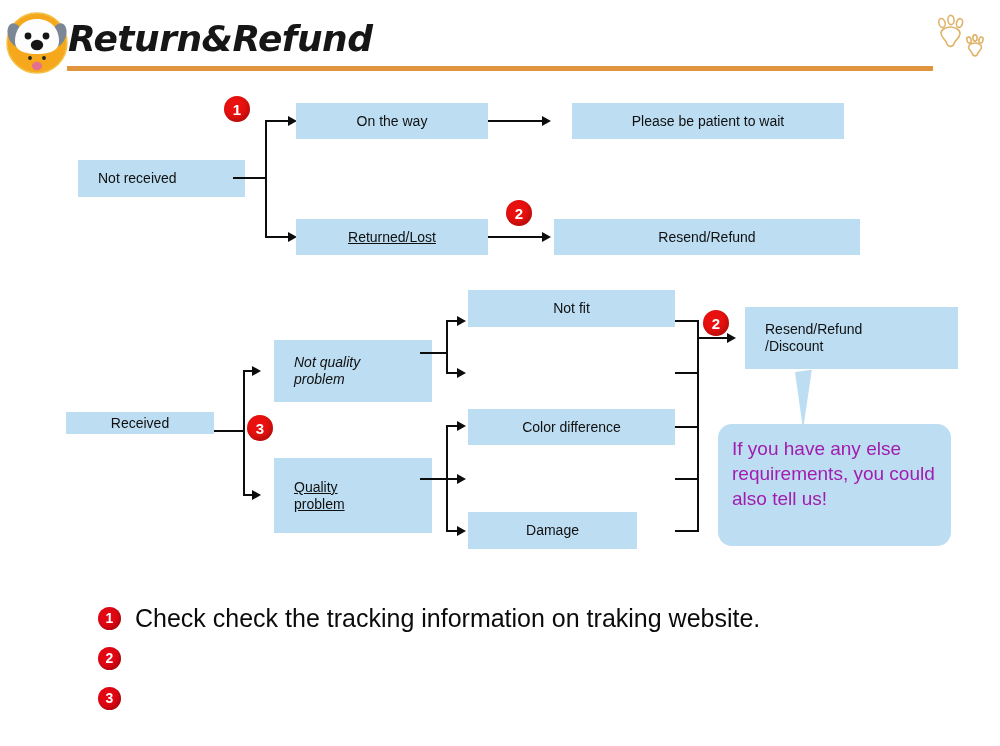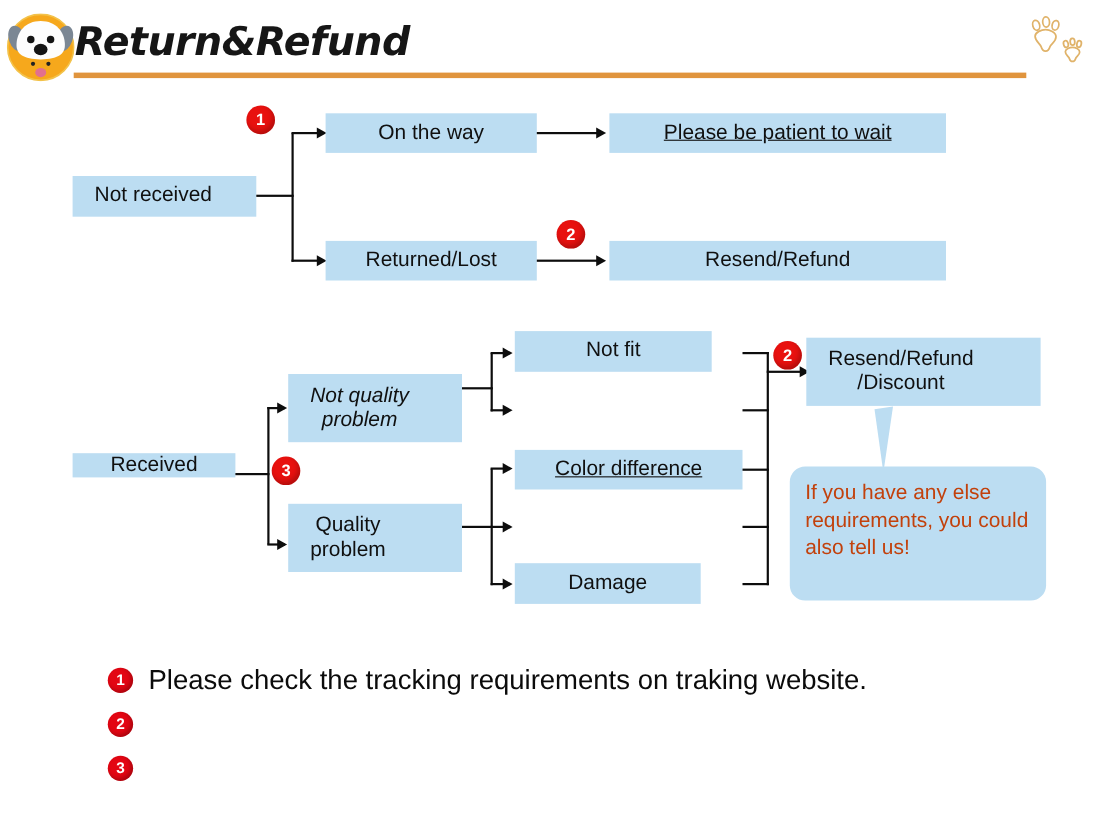--- a/index.html
+++ b/index.html
@@ -40,26 +40,26 @@
   }
 
   
   .box{
     position:absolute;
     background:#bcddf2;
     color:#101010;
     display:flex;
     align-items:center;
     box-sizing:border-box;
-    font-size:19px;
+    font-size:14px;
     line-height:1.18;
     white-space:pre-line;
   }
   .box.center{justify-content:center; text-align:center;}
-  .box.leftpad{justify-content:flex-start; padding-left:20px; text-align:center;}
+  .box.leftpad{justify-content:flex-start; padding-left:20px; text-align:left;margin-left:12px;}
 
   
   .hline{position:absolute;background:#0d0d0d;height:2px;}
   .vline{position:absolute;background:#0d0d0d;width:2px;}
   .arrow{
     position:absolute;
     width:0;height:0;
     border-top:5px solid transparent;
     border-bottom:5px solid transparent;
     border-left:9px solid #0d0d0d;
@@ -79,21 +79,21 @@
 
   
   #bubble{
     position:absolute; left:718px; top:424px; width:233px; height:122px;
     background:#bcddf2;
     border-radius:14px;
     box-sizing:border-box;
     padding:12px 14px 0 14px;
     font-size:19px;
     line-height:25px;
-    color:#c2410c;
+    color:#a21caf;
   }
   #bubble-tail{
     position:absolute; left:795px; top:372px;
     width:0;height:0;
     border-left:17px solid #bcddf2;
     border-bottom:58px solid transparent;
     transform:rotate(-8deg);
     transform-origin:top left;
   }
 
@@ -161,66 +161,66 @@
   <div class="box leftpad" style="left:66px;  top:160px; width:167px; height:37px;">Not received</div>
 
   <div class="hline" style="left:233px; top:177px; width:34px;"></div>
   <div class="vline" style="left:265px; top:121px; height:117px;"></div>
 
   <div class="hline" style="left:265px; top:120px; width:26px;"></div>
   <div class="arrow" style="left:288px; top:116px;"></div>
   <div class="box center" style="left:296px; top:103px; width:192px; height:36px;">On the way</div>
   <div class="hline" style="left:488px; top:120px; width:57px;"></div>
   <div class="arrow" style="left:542px; top:116px;"></div>
-  <div class="box center" style="left:554px; top:103px; width:306px; height:36px;text-decoration:underline;">Please be patient to wait</div>
+  <div class="box center" style="left:572px; top:103px; width:272px; height:36px;">Please be patient to wait</div>
   <div class="badge" style="left:224px; top:96px;">1</div>
 
   <div class="hline" style="left:265px; top:236px; width:26px;"></div>
   <div class="arrow" style="left:288px; top:232px;"></div>
-  <div class="box center" style="left:296px; top:219px; width:192px; height:36px;">Returned/Lost</div>
+  <div class="box center" style="left:296px; top:219px; width:192px; height:36px;text-decoration:underline;">Returned/Lost</div>
   <div class="hline" style="left:488px; top:236px; width:57px;"></div>
   <div class="arrow" style="left:542px; top:232px;"></div>
   <div class="box center" style="left:554px; top:219px; width:306px; height:36px;">Resend/Refund</div>
   <div class="badge" style="left:506px; top:200px;">2</div>
 
   <div class="box center" style="left:66px; top:412px; width:148px; height:22px;">Received</div>
 
   <div class="hline" style="left:214px; top:430px; width:31px;"></div>
   <div class="vline" style="left:243px; top:370px; height:125px;"></div>
   <div class="badge" style="left:247px; top:415px;">3</div>
 
   <div class="hline" style="left:243px; top:370px; width:16px;"></div>
   <div class="arrow" style="left:252px; top:366px;"></div>
   <div class="box leftpad" style="left:262px; top:340px; width:158px; height:62px;font-style:italic;">Not quality
 problem</div>
 
   <div class="hline" style="left:243px; top:494px; width:16px;"></div>
   <div class="arrow" style="left:252px; top:490px;"></div>
-  <div class="box leftpad" style="left:262px; top:458px; width:158px; height:62px;">Quality
+  <div class="box leftpad" style="left:262px; top:458px; width:158px; height:75px;text-decoration:underline;">Quality
 problem</div>
 
   <div class="hline" style="left:420px; top:352px; width:28px;"></div>
   <div class="vline" style="left:446px; top:321px; height:53px;"></div>
   <div class="hline" style="left:446px; top:320px; width:14px;"></div>
   <div class="arrow" style="left:457px; top:316px;"></div>
   <div class="hline" style="left:446px; top:372px; width:14px;"></div>
   <div class="arrow" style="left:457px; top:368px;"></div>
 
-  <div class="box center" style="left:468px; top:301px; width:179px; height:37px;">Not fit</div>
+  <div class="box center" style="left:468px; top:290px; width:207px; height:37px;">Not fit</div>
 
   <div class="hline" style="left:420px; top:478px; width:28px;"></div>
   <div class="vline" style="left:446px; top:426px; height:106px;"></div>
   <div class="hline" style="left:446px; top:425px; width:14px;"></div>
   <div class="arrow" style="left:457px; top:421px;"></div>
   <div class="hline" style="left:446px; top:478px; width:14px;"></div>
   <div class="arrow" style="left:457px; top:474px;"></div>
   <div class="hline" style="left:446px; top:530px; width:14px;"></div>
   <div class="arrow" style="left:457px; top:526px;"></div>
 
-  <div class="box center" style="left:468px; top:409px; width:207px; height:36px;text-decoration:underline;">Color difference</div>
+  <div class="box center" style="left:468px; top:409px; width:207px; height:36px;">Color difference</div>
   <div class="box center" style="left:468px; top:512px; width:169px; height:37px;">Damage</div>
 
   <div class="hline" style="left:675px; top:320px; width:24px;"></div>
   <div class="hline" style="left:675px; top:372px; width:24px;"></div>
   <div class="hline" style="left:675px; top:426px; width:24px;"></div>
   <div class="hline" style="left:675px; top:478px; width:24px;"></div>
   <div class="hline" style="left:675px; top:530px; width:24px;"></div>
   <div class="vline" style="left:697px; top:320px; height:212px;"></div>
   <div class="hline" style="left:697px; top:337px; width:33px;"></div>
   <div class="arrow" style="left:727px; top:333px;"></div>
@@ -228,21 +228,21 @@
   <div class="box leftpad" style="left:733px; top:307px; width:213px; height:62px;">Resend/Refund
 /Discount</div>
   <div class="badge" style="left:703px; top:310px;">2</div>
 
   <div id="bubble-tail"></div>
   <div id="bubble">If you have any else requirements, you could also tell us!</div>
 
   <div id="notes">
     <div class="note">
       <span class="nbadge">1</span>
-      <span>Please check the tracking requirements on traking website.</span>
+      <span>Check check the tracking information on traking website.</span>
     </div>
     <div class="note">
       <span class="nbadge">2</span>
     </div>
     <div class="note">
       <span class="nbadge">3</span>
     </div>
   </div>
 
 </div>

